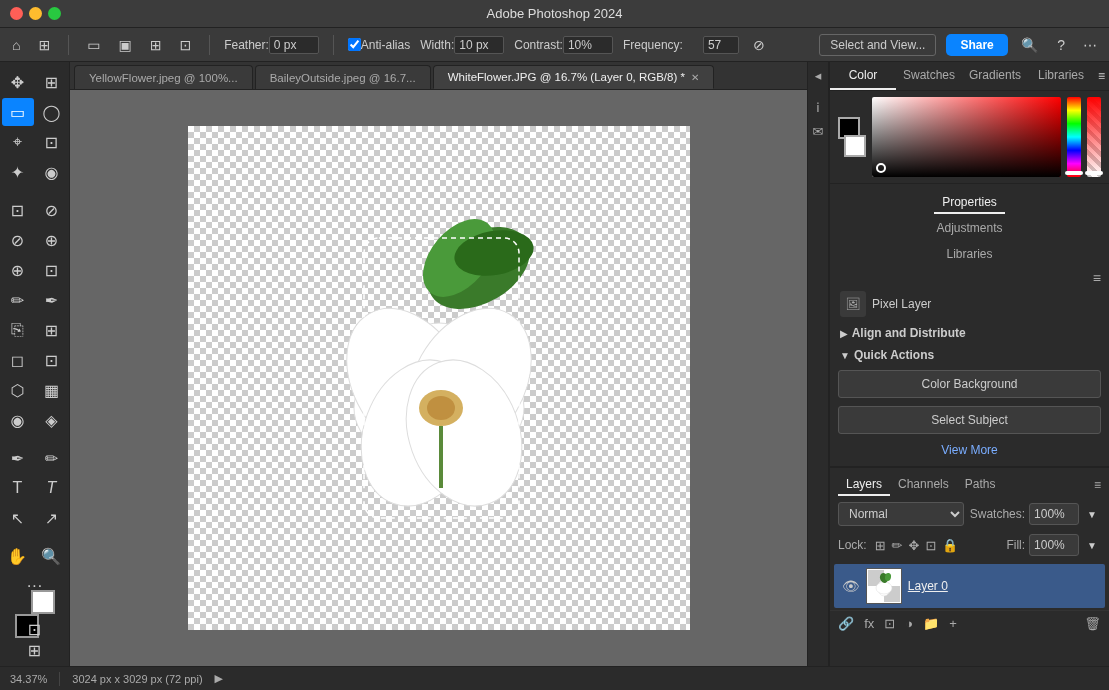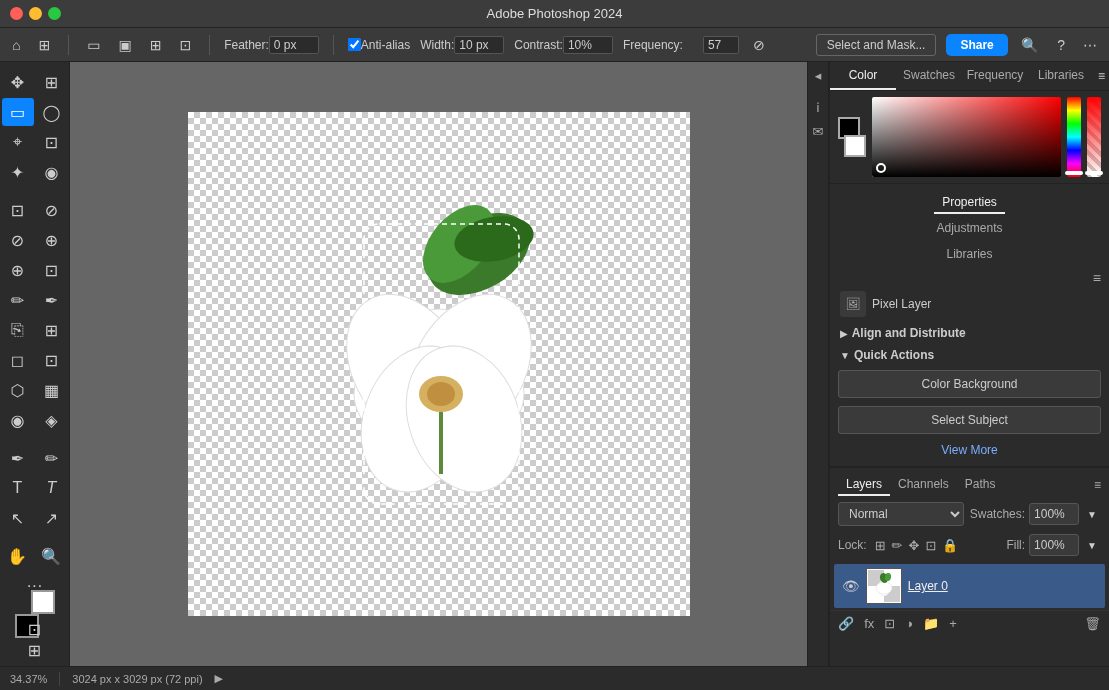--- a/index.html
+++ b/index.html
@@ -158,21 +158,21 @@
   <div class="opt-item">
     <label>Contrast:</label>
     <input class="opt-input" type="text" value="10%" style="">
   </div>
   <div class="opt-item">
     <label>Frequency:</label>
     <input class="opt-input" style="width: 36px; margin-left: 20px;" type="text" value="57">
   </div>
   <button class="icon-btn">⊘</button>
   <div class="spacer"></div>
-  <button class="btn-select-mask">Select and Mask...</button>
+  <button class="btn-select-mask">Select and View...</button>
   <button class="btn-share">Share</button>
   <button class="icon-btn">🔍</button>
   <button class="icon-btn">?</button>
   <button class="icon-btn">⋯</button>
 </div>
 
 <div id="main">
 
   <div id="toolbar">
     <div class="tool-row">
@@ -250,20 +250,32 @@
     <div class="fg-bg">
       <div class="fg-box"></div>
       <div class="bg-box"></div>
     </div>
     <div class="tool-btn" style="margin-top:4px">⊡</div>
     <div class="tool-btn">⊞</div>
   </div>
 
   <div id="canvas-wrap">
 
+    <div id="tabs">
+      <div class="tab">
+        <span>YellowFlower.jpeg @ 100%...</span>
+      </div>
+      <div class="tab">
+        <span>BaileyOutside.jpeg @ 16.7...</span>
+      </div>
+      <div class="tab active">
+        <span>WhiteFlower.JPG @ 16.7% (Layer 0, RGB/8) *</span>
+        <span style="margin-left:6px; color:#aaa; font-size:10px">✕</span>
+      </div>
+    </div>
 
     <div id="canvas-area">
       <div id="canvas">
         <div id="checker"></div>
 
         <svg style="position:absolute;top:50%;left:50%;transform:translate(-50%,-50%);width:320px;height:340px" viewBox="0 0 320 340">
 
           <ellipse cx="200" cy="60" rx="55" ry="35" fill="#3a7a2a" transform="rotate(-30 200 60)"></ellipse>
           <ellipse cx="180" cy="50" rx="45" ry="28" fill="#4a9a3a" transform="rotate(-50 180 50)"></ellipse>
           <ellipse cx="215" cy="45" rx="40" ry="22" fill="#2a6a1a" transform="rotate(-10 215 45)"></ellipse>
@@ -291,21 +303,21 @@
     <div class="side-icon" style="margin-top:8px">ℹ</div>
     <div class="side-icon">✉</div>
   </div>
 
   <div id="right-panel">
 
     <div id="color-section">
       <div id="color-tabs">
         <div class="color-tab active">Color</div>
         <div class="color-tab">Swatches</div>
-        <div class="color-tab">Frequency</div>
+        <div class="color-tab">Gradients</div>
         <div class="color-tab">Libraries</div>
         <button class="icon-btn" style="margin-left:auto;font-size:12px">≡</button>
       </div>
 
       <div id="color-gradient-wrap">
         <div style="display:flex;flex-direction:column;gap:4px;justify-content:center">
           <div style="width:22px;height:22px;background:#000;border:2px solid #aaa;cursor:pointer"></div>
           <div style="width:22px;height:22px;background:#fff;border:2px solid #aaa;cursor:pointer;margin-left:6px;margin-top:-8px"></div>
         </div>
         <div id="sat-lum-box">

